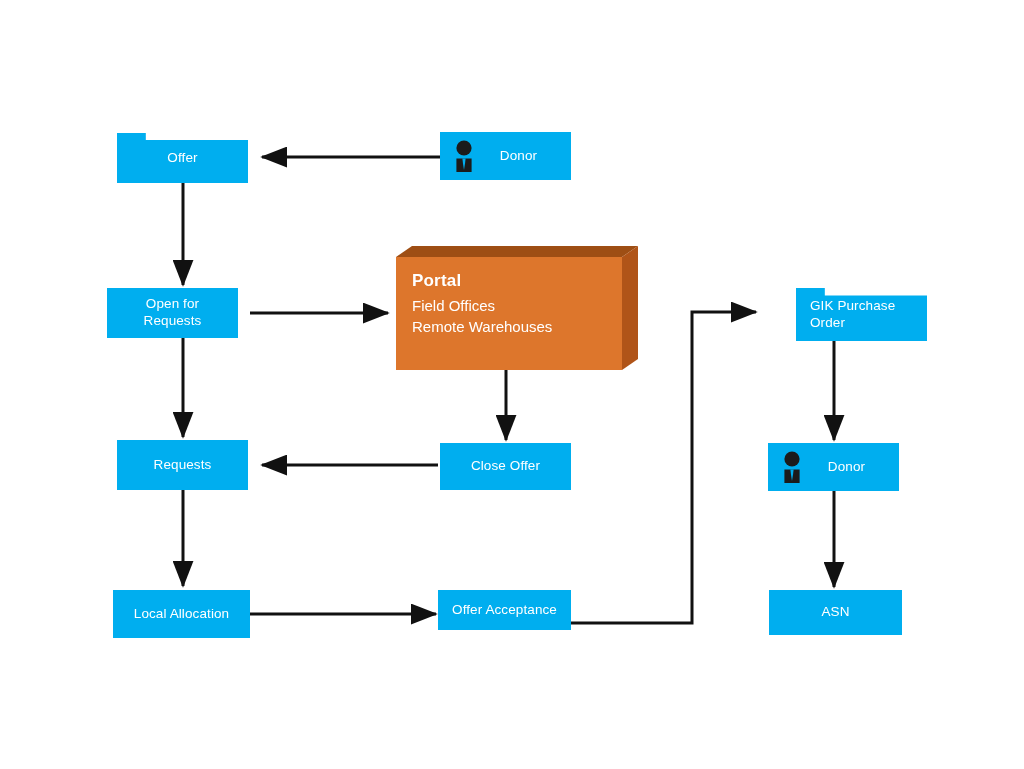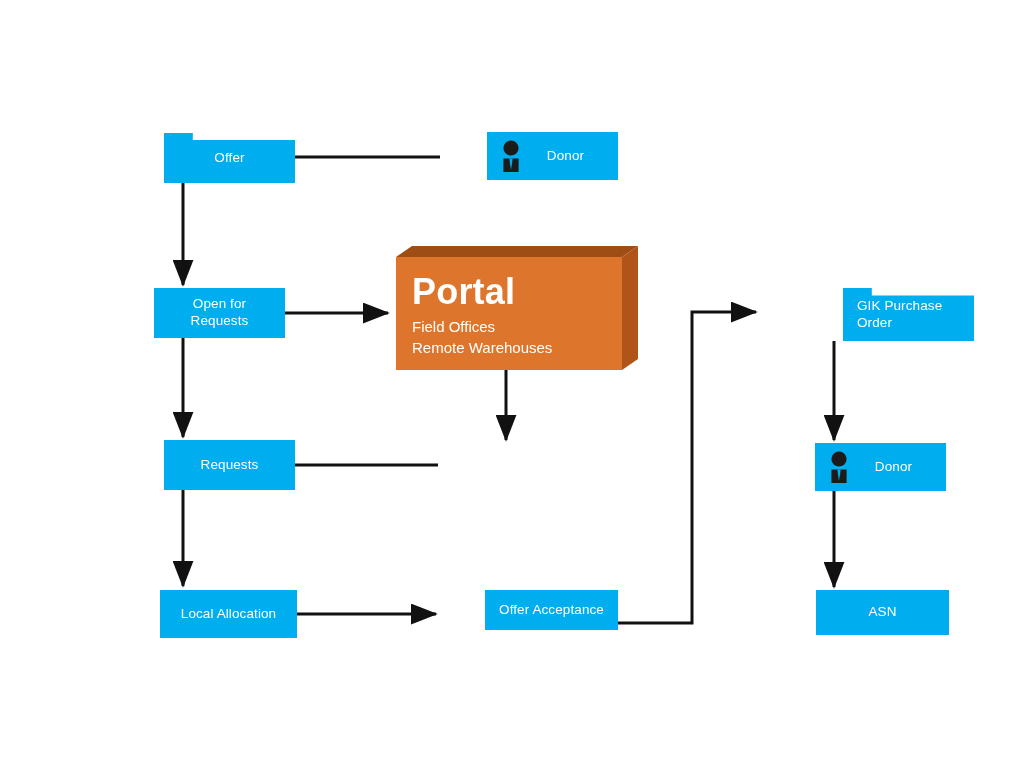--- a/index.html
+++ b/index.html
@@ -31,21 +31,20 @@
     background: #00AEEF;
     color: #ffffff;
     display: flex;
     align-items: center;
     justify-content: center;
     text-align: center;
     font-size: 13.5px;
     font-weight: 400;
     line-height: 1.25;
     letter-spacing: 0.1px;
-    margin-left: 47px;
   }
   .node.folder {
     background: transparent;
     justify-content: center;
   }
   .folder-shape {
     position: absolute;
     left: 0;
     top: 0;
     width: 100%;
@@ -85,21 +84,21 @@
     top: 0;
     width: 100%;
     height: 100%;
   }
   #portal-box .content {
     position: absolute;
     z-index: 4;
     color: #ffffff;
   }
   #portal-box .title {
-    font-size: 36px;
+    font-size: 17px;
     font-weight: bold;
     line-height: 1.1;
     margin-bottom: 4px;
     letter-spacing: 0.2px;
   }
   #portal-box .sub {
     font-size: 15px;
     line-height: 1.42;
     font-weight: 400;
   }
@@ -181,20 +180,23 @@
     <span class="label">
       <span>GIK Purchase</span><br>
       <span>Order</span>
     </span>
   </div>
 
   <div class="node" id="n-requests" style="left:117px; top:440px; width:131px; height:50px;">
     <span class="label">Requests</span>
   </div>
 
+  <div class="node" id="n-close-offer" style="left:440px; top:443px; width:131px; height:47px;">
+    <span class="label">Close Offer</span>
+  </div>
 
   <div class="node actor" id="n-donor-right" style="left:768px; top:443px; width:131px; height:48px;">
     <svg class="actor-icon" viewBox="0 0 24 32" xmlns="http://www.w3.org/2000/svg">
       <circle cx="12" cy="8" r="7.6" fill="#1B1B1B"></circle>
       <path d="M4.4 18.5 L19.6 18.5 L19.6 32 L4.4 32 Z" fill="#1B1B1B"></path>
       <path d="M10.4 18.5 L13.6 18.5 L13.1 23 L12 30 L10.9 23 Z" fill="#00AEEF"></path>
     </svg>
     <span class="label">Donor</span>
   </div>
 

